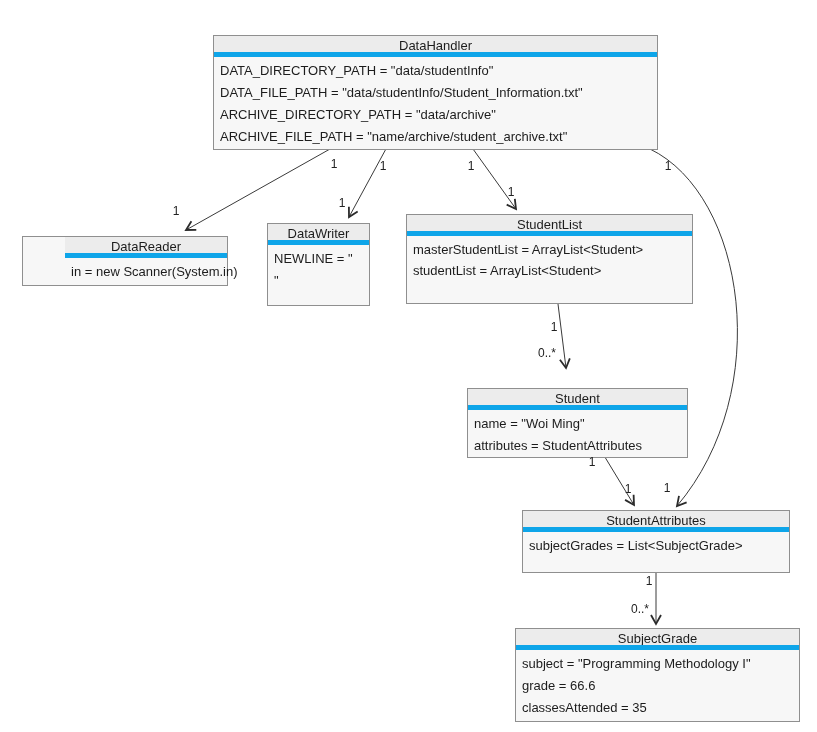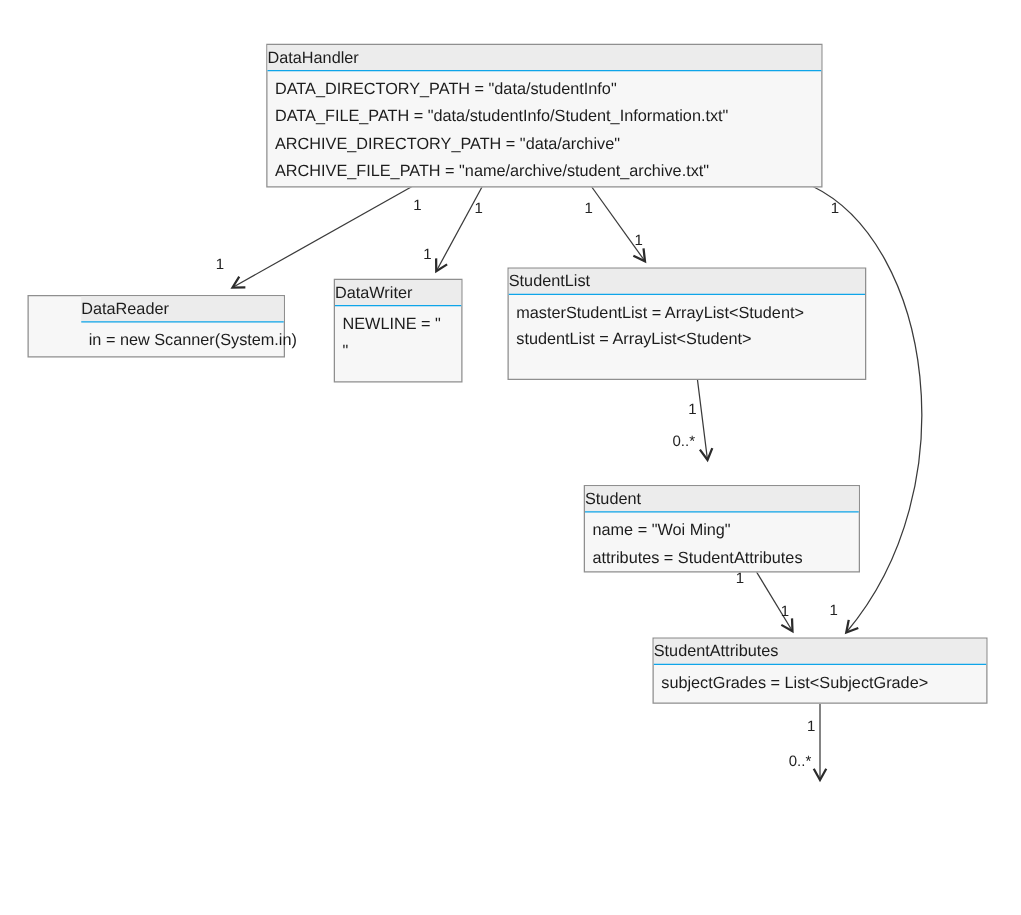--- a/index.html
+++ b/index.html
@@ -22,22 +22,23 @@
     position: absolute;
     box-sizing: border-box;
     border: 1px solid #8f8f8f;
     background: #f7f7f7;
     box-shadow: 0 0 0 0;
   }
   .box-title {
     box-sizing: border-box;
     height: 21px;
     line-height: 20px;
+    text-align: center;
     background: #ececec;
-    border-bottom: 1px solid #0ea5e9;
+    border-bottom: 5px solid #0ea5e9;
     font-size: 13px;
     white-space: nowrap;
     overflow: hidden;
   }
   .box-body {
     padding: 3px 6px 2px 6px;
   }
   .attr {
     font-size: 13px;
     line-height: 22px;
@@ -106,27 +107,35 @@
   </div>
 
   <div class="class-box" style="left:467px; top:388px; width:221px; height:70px;">
     <div class="box-title">Student</div>
     <div class="box-body">
       <div class="attr">name = "Woi Ming"</div>
       <div class="attr">attributes = StudentAttributes</div>
     </div>
   </div>
 
-  <div class="class-box" style="left:522px; top:510px; width:268px; height:53px;">
+  <div class="class-box" style="left:522px; top:510px; width:268px; height:63px;">
     <div class="box-title">StudentAttributes</div>
     <div class="box-body">
       <div class="attr">subjectGrades = List&lt;SubjectGrade&gt;</div>
     </div>
   </div>
 
+  <div class="class-box" style="left:515px; top:628px; width:285px; height:94px;">
+    <div class="box-title">SubjectGrade</div>
+    <div class="box-body">
+      <div class="attr">subject = "Programming Methodology I"</div>
+      <div class="attr">grade = 66.6</div>
+      <div class="attr">classesAttended = 35</div>
+    </div>
+  </div>
 
   <span class="mult" style="left:334px; top:164px;">1</span>
   <span class="mult" style="left:176px; top:211px;">1</span>
 
   <span class="mult" style="left:383px; top:166px;">1</span>
   <span class="mult" style="left:342px; top:203px;">1</span>
 
   <span class="mult" style="left:471px; top:166px;">1</span>
   <span class="mult" style="left:511px; top:192px;">1</span>
 

